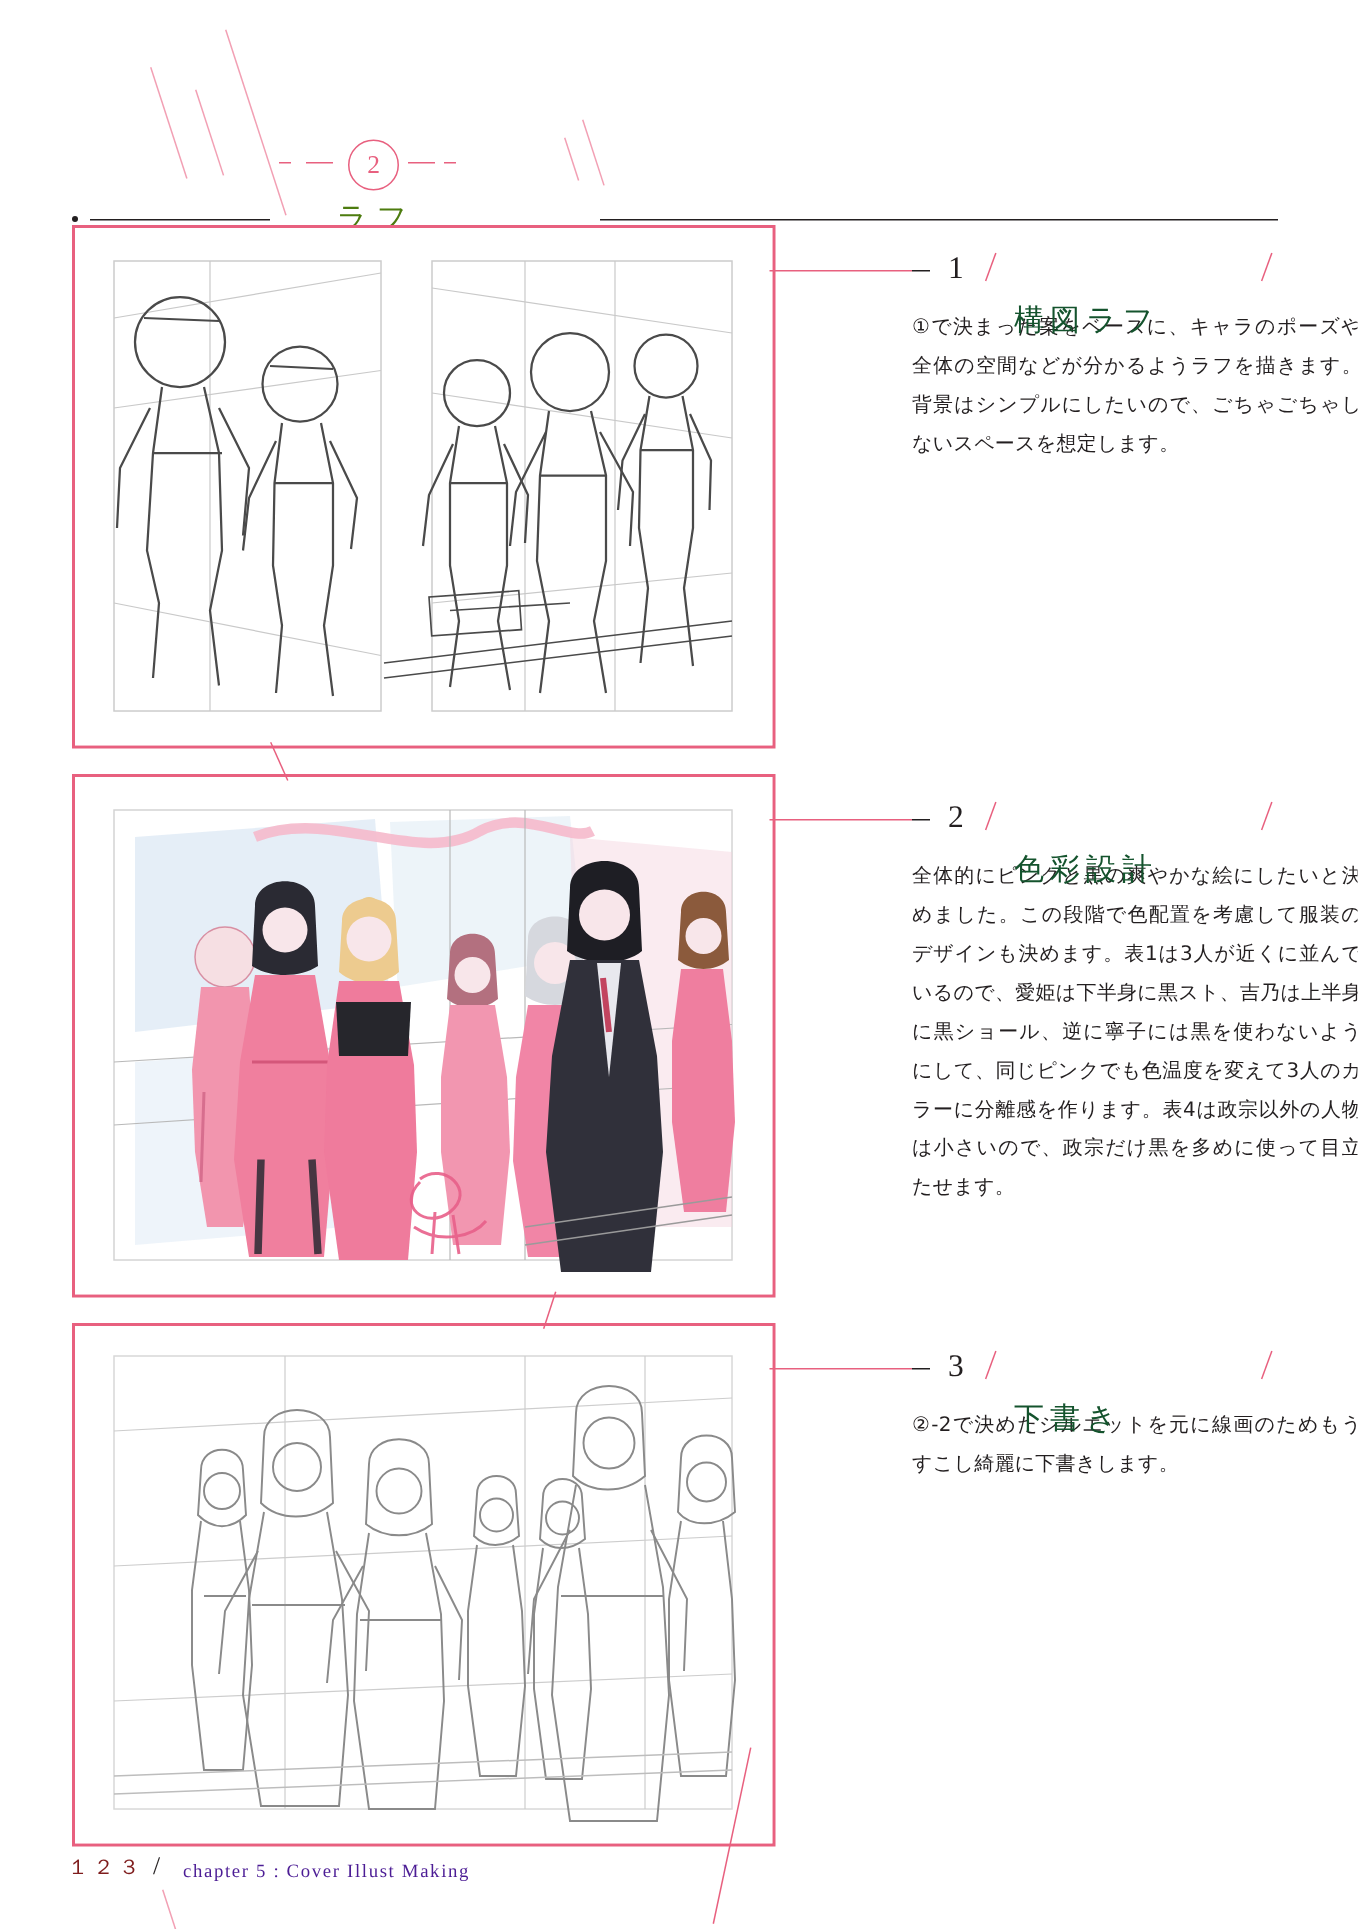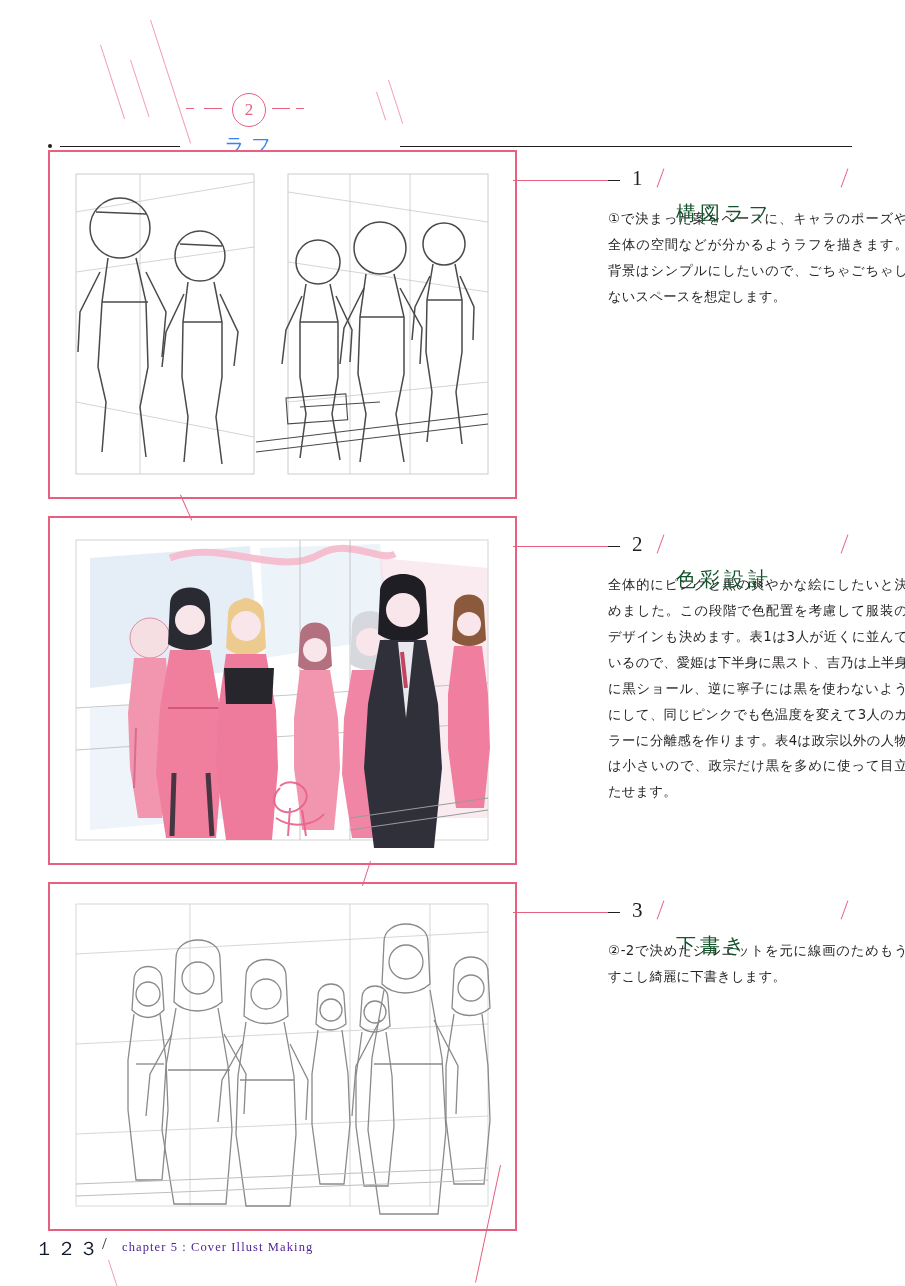--- a/index.html
+++ b/index.html
@@ -45,21 +45,21 @@
   .hdr-dash-l { left: 204px; }
   .hdr-dash-r { left: 272px; }
   .hdr-dash-l2 { position:absolute; left:186px; top:68px; width:8px; border-top:1.4px solid #e8607f;}
   .hdr-dash-r2 { position:absolute; left:296px; top:68px; width:8px; border-top:1.4px solid #e8607f;}
 
   .hdr-title {
     position: absolute;
     left: 196px; top: 92px;
     width: 110px;
     text-align: center;
-    color: #3b82f6;
+    color: #4d7c0f;
     font-size: 20px;
     letter-spacing: 6px;
     font-family: "DejaVu Sans", sans-serif;
   }
   .hdr-rule {
     position: absolute;
     top: 106px;
     border-top: 1.3px solid #231f20;
     height: 0;
   }
@@ -152,25 +152,25 @@
     line-height: 1.95;
     color: #231f20;
     font-family: "DejaVu Sans", sans-serif;
     letter-spacing: 0.2px;
     text-align: justify;
   }
 
   
   .footer-pageno {
     position: absolute;
-    left: 35px; top: 1236px;
+    left: 45px; top: 1236px;
     font-family: "Liberation Serif", serif;
-    font-size: 19px;
+    font-size: 14px;
     letter-spacing: 3px;
-    color: #0f172a;
+    color: #7f1d1d;
   }
   .footer-slash {
     position: absolute;
     left: 102px; top: 1234px;
     font-size: 17px;
     color: #231f20;
     font-family: "Liberation Serif", serif;
   }
   .footer-chapter {
     position: absolute;

